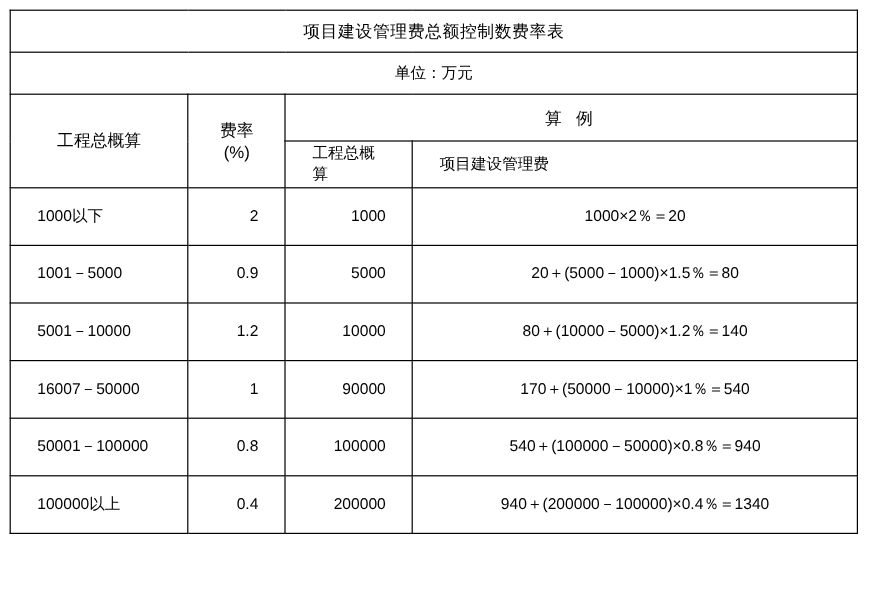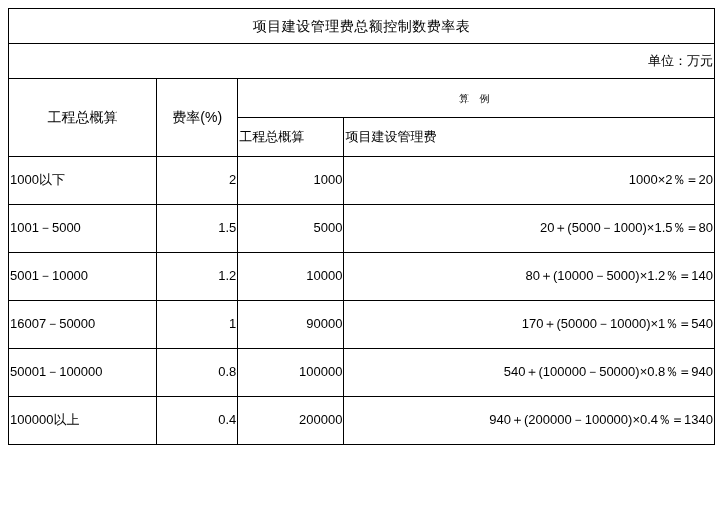--- a/index.html
+++ b/index.html
@@ -22,42 +22,41 @@
   }
   table.fee-table {
     border-collapse: collapse;
     table-layout: fixed;
     width: 707px;
     margin: 8px 0 0 8px;
     font-size: 13px;
   }
   table.fee-table td {
     border: 1px solid #000000;
-    padding: 0 1px;
+    padding: 0 22px;
     vertical-align: middle;
     line-height: 1.3;
   }
   .title-cell {
     text-align: center;
     height: 34px;
     font-size: 14px;
     letter-spacing: 0.5px;
   }
   .unit-cell {
-    text-align: right;
+    text-align: center;
     height: 34px;
     padding-right: 10px;
     font-size: 13px;
   }
   .hdr-example {
     text-align: center;
-    font-size: 10px;
+    font-size: 14px;
     letter-spacing: 4px;
     height: 38px;
-    font-family: Liberation Serif, serif;
   }
   .hdr-left {
     text-align: center;
     font-size: 14px;
   }
   .hdr-sub {
     text-align: left;
     font-size: 13px;
     height: 38px;
   }
@@ -70,21 +69,21 @@
     text-align: right;
     padding-right: 8px;
     font-size: 13px;
   }
   .c-total {
     text-align: right;
     padding-right: 4px;
     font-size: 13px;
   }
   .c-calc {
-    text-align: right;
+    text-align: center;
     font-size: 13px;
   }
   .col-a { width: 148px; }
   .col-b { width: 81px; }
   .col-c { width: 106px; }
   .col-d { width: 370px; }
 </style>
 </head>
 <body>
 
@@ -114,21 +113,21 @@
       </tr>
 
       <tr>
         <td class="c-range">1000以下</td>
         <td class="c-rate">2</td>
         <td class="c-total">1000</td>
         <td class="c-calc">1000×2％＝20</td>
       </tr>
       <tr>
         <td class="c-range">1001－5000</td>
-        <td class="c-rate">1.5</td>
+        <td class="c-rate">0.9</td>
         <td class="c-total">5000</td>
         <td class="c-calc">20＋(5000－1000)×1.5％＝80</td>
       </tr>
       <tr>
         <td class="c-range">5001－10000</td>
         <td class="c-rate">1.2</td>
         <td class="c-total">10000</td>
         <td class="c-calc">80＋(10000－5000)×1.2％＝140</td>
       </tr>
       <tr>

